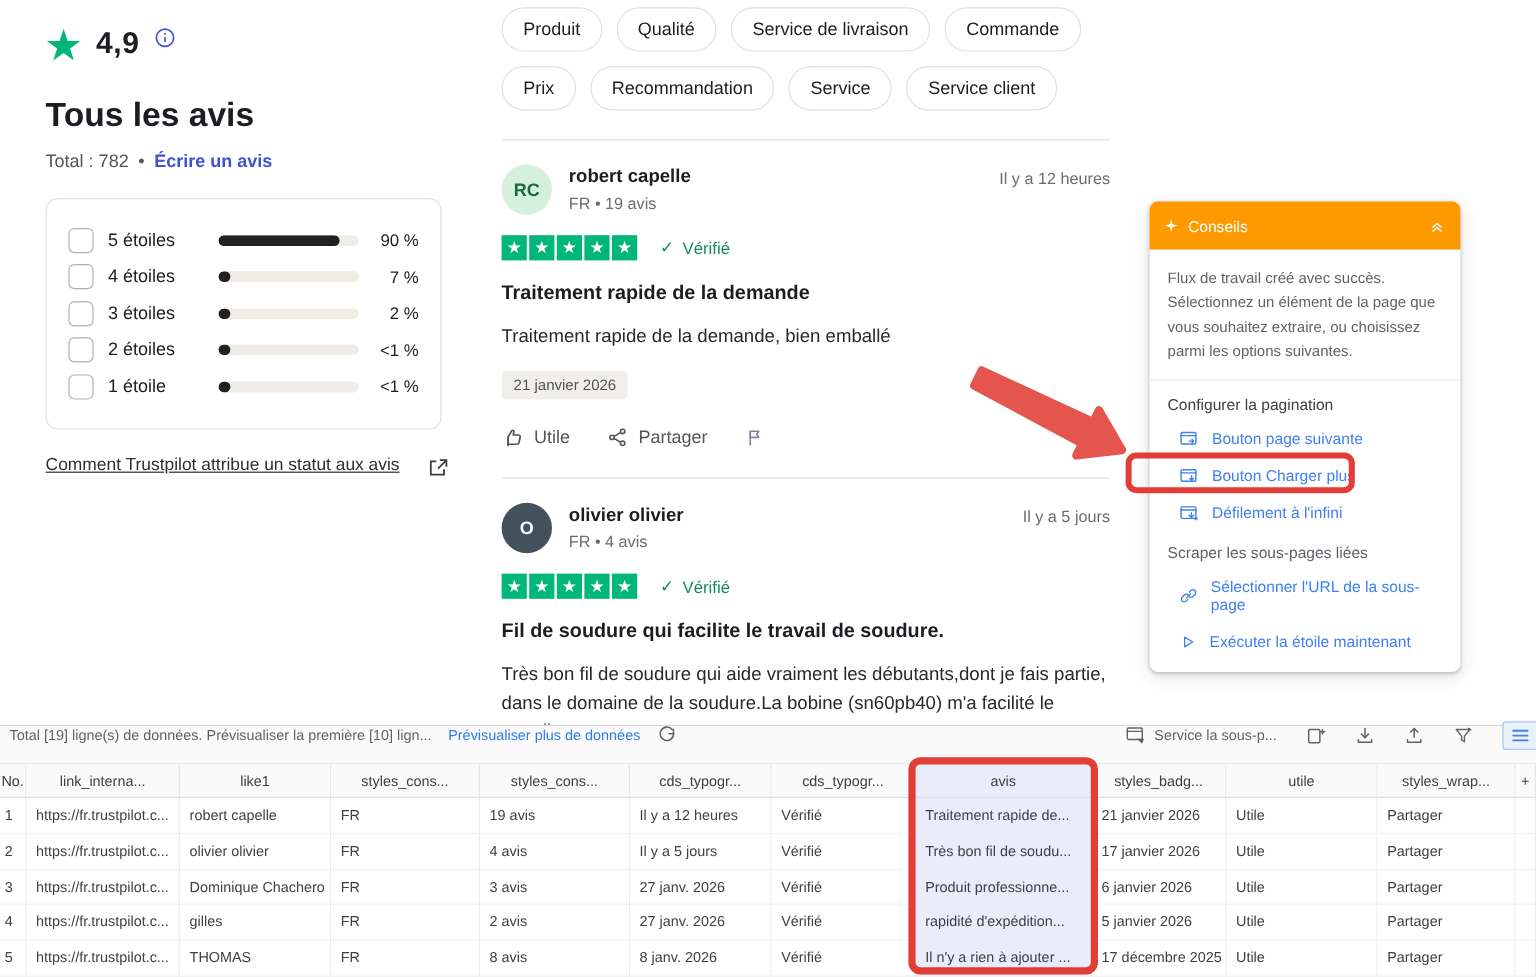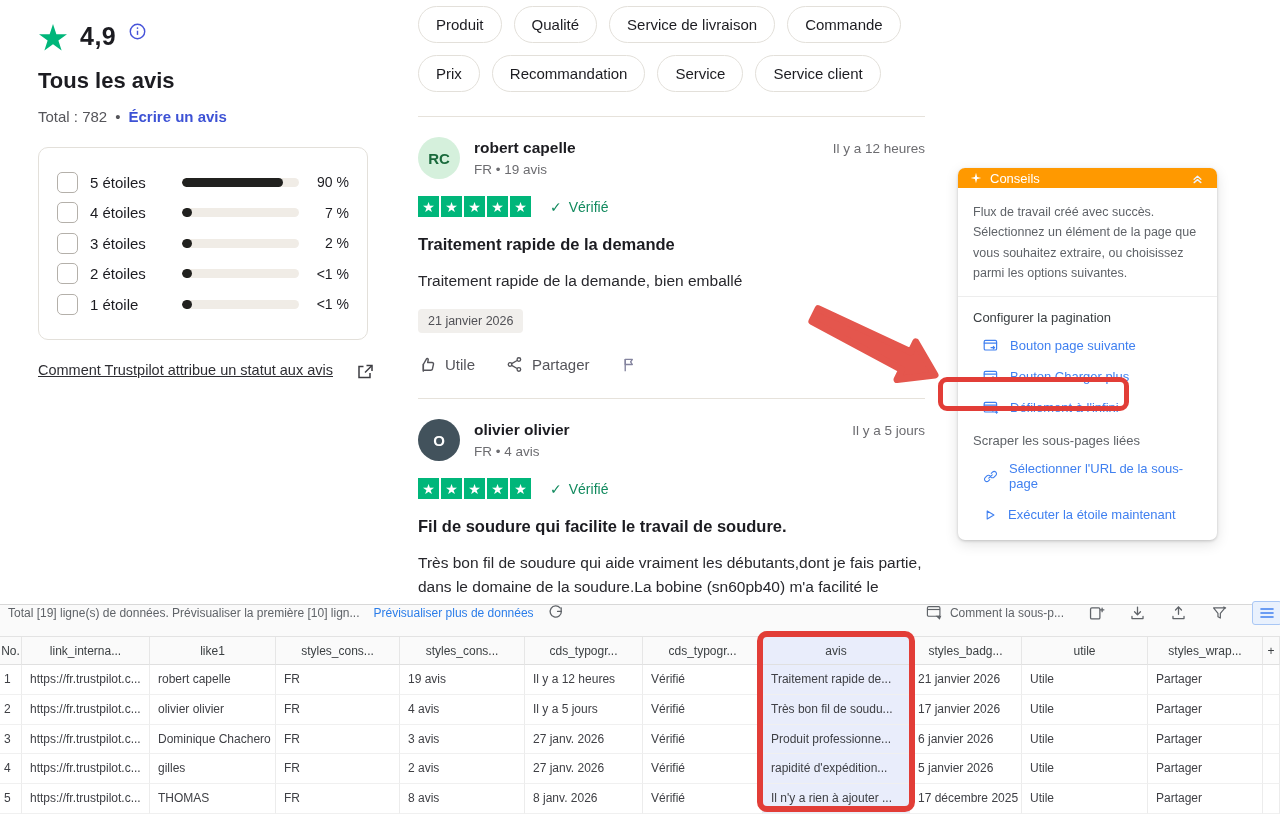--- a/index.html
+++ b/index.html
@@ -4,21 +4,21 @@
 <style>
   * { margin:0; padding:0; box-sizing:border-box; }
   html,body { width:1280px; height:814px; overflow:hidden; background:#fff;
     font-family:"Liberation Sans","DejaVu Sans",sans-serif; color:#1c1c21; }
   svg { display:block; }
 
   
   #left-col { position:absolute; left:38px; top:22px; width:330px; }
   .rating-row { display:flex; gap:12px; }
   .rating-value { font-size:25px; font-weight:700; letter-spacing:.5px; }
-  #page-title { margin-top:16px; font-size:22px; font-weight:700; color:#1c1c21; }
+  #page-title { margin-top:28px; font-size:28px; font-weight:700; color:#1c1c21; }
   .total-row { margin-top:14px; font-size:15px; color:#55555a; display:flex; gap:8px; align-items:center; }
   .total-row .dot { color:#55555a; }
   a.tp-link { color:#3d52d5; text-decoration:none; font-weight:600; cursor:pointer; }
 
   .filter-card { margin-top:22px; border:1px solid #e3e0da; border-radius:10px; padding:19px 18px; }
   .filter-row { display:flex; align-items:center; height:30.5px; gap:12px; }
   .cbx { width:21px; height:21px; border:1.5px solid #b4b0aa; border-radius:5px; background:#fff; flex:0 0 auto; cursor:pointer; }
   .filter-label { width:80px; font-size:15px; color:#1c1c21; }
   .bar-track { flex:1; height:9px; border-radius:5px; background:#f0ece6; position:relative; overflow:hidden; }
   .bar-fill { position:absolute; left:0; top:0; bottom:0; border-radius:5px; background:#21211f; }
@@ -49,21 +49,21 @@
   .review-body { margin-top:15px; font-size:15.5px; line-height:1.5; color:#28282d; }
   .date-chip { display:inline-block; margin-top:17px; background:#f1efec; border-radius:4px;
     padding:5px 10px; font-size:12.5px; color:#515156; }
   .actions { margin-top:22px; display:flex; align-items:center; gap:30px; }
   .action-btn { display:flex; align-items:center; gap:8px; font-size:15px; color:#54545a;
     background:none; border:none; font-family:inherit; cursor:pointer; }
 
   
   #tips-panel { position:absolute; left:958px; top:168px; width:259px; background:#fff; border-radius:7px;
     box-shadow:0 1px 3px rgba(0,0,0,.18), 0 4px 14px rgba(0,0,0,.12); z-index:5; padding-bottom:10px; }
-  .tips-header { background:#ff9900; border-radius:7px 7px 0 0; height:20px; display:flex; align-items:center;
+  .tips-header { background:#ff9900; border-radius:7px 7px 0 0; height:40px; display:flex; align-items:center;
     padding:0 12px; color:#fff; font-size:13px; gap:8px; cursor:pointer; }
   .tips-header .spacer { flex:1; }
   .tips-body { padding:14px 15px 13px; font-size:12.5px; line-height:1.62; color:#5f6368; border-bottom:1px solid #ededed; }
   .tips-section-title { padding:13px 15px 5px; font-size:13px; color:#3c4043; }
   .tips-section-title.sub { color:#5f6368; padding-top:10px; }
   .tips-option { display:flex; align-items:center; gap:11px; padding:8px 15px 8px 25px; font-size:13px;
     color:#4080f0; cursor:pointer; }
 
   #highlight-box-scroll { position:absolute; left:938px; top:377px; width:191px; height:34px;
     border:5px solid #e23d37; border-radius:9px; z-index:6; pointer-events:none; }
@@ -363,21 +363,21 @@
           <path d="M16.7 8.1a7 7 0 11-1.6-4.4"></path>
       </svg>
     </span>
     <div class="bp-right">
       <span class="bp-subpage">
         <svg width="17" height="15" viewBox="0 0 20 18" fill="none" stroke="currentColor" stroke-width="1.4">
           <rect x="1.5" y="2" width="15" height="11.5" rx="1.5"></rect>
             <path d="M1.5 5.4h15"></path>
             <path d="M13 13.5l3 3 1.2-3z" fill="currentColor"></path>
         </svg>
-        <span>Comment la sous-p...</span>
+        <span>Service la sous-p...</span>
       </span>
       <span class="bp-icon">
         <svg width="17" height="18" viewBox="0 0 20 20" fill="none" stroke="currentColor" stroke-width="1.5" stroke-linecap="round">
           <rect x="3" y="4" width="11" height="13" rx="1.5"></rect>
             <path d="M14.5 6.3h4.2"></path>
             <path d="M16.6 4.2v4.2"></path>
         </svg>
       </span>
       <span class="bp-icon">
         <svg width="17" height="18" viewBox="0 0 20 20" fill="none" stroke="currentColor" stroke-width="1.5" stroke-linecap="round" stroke-linejoin="round">

